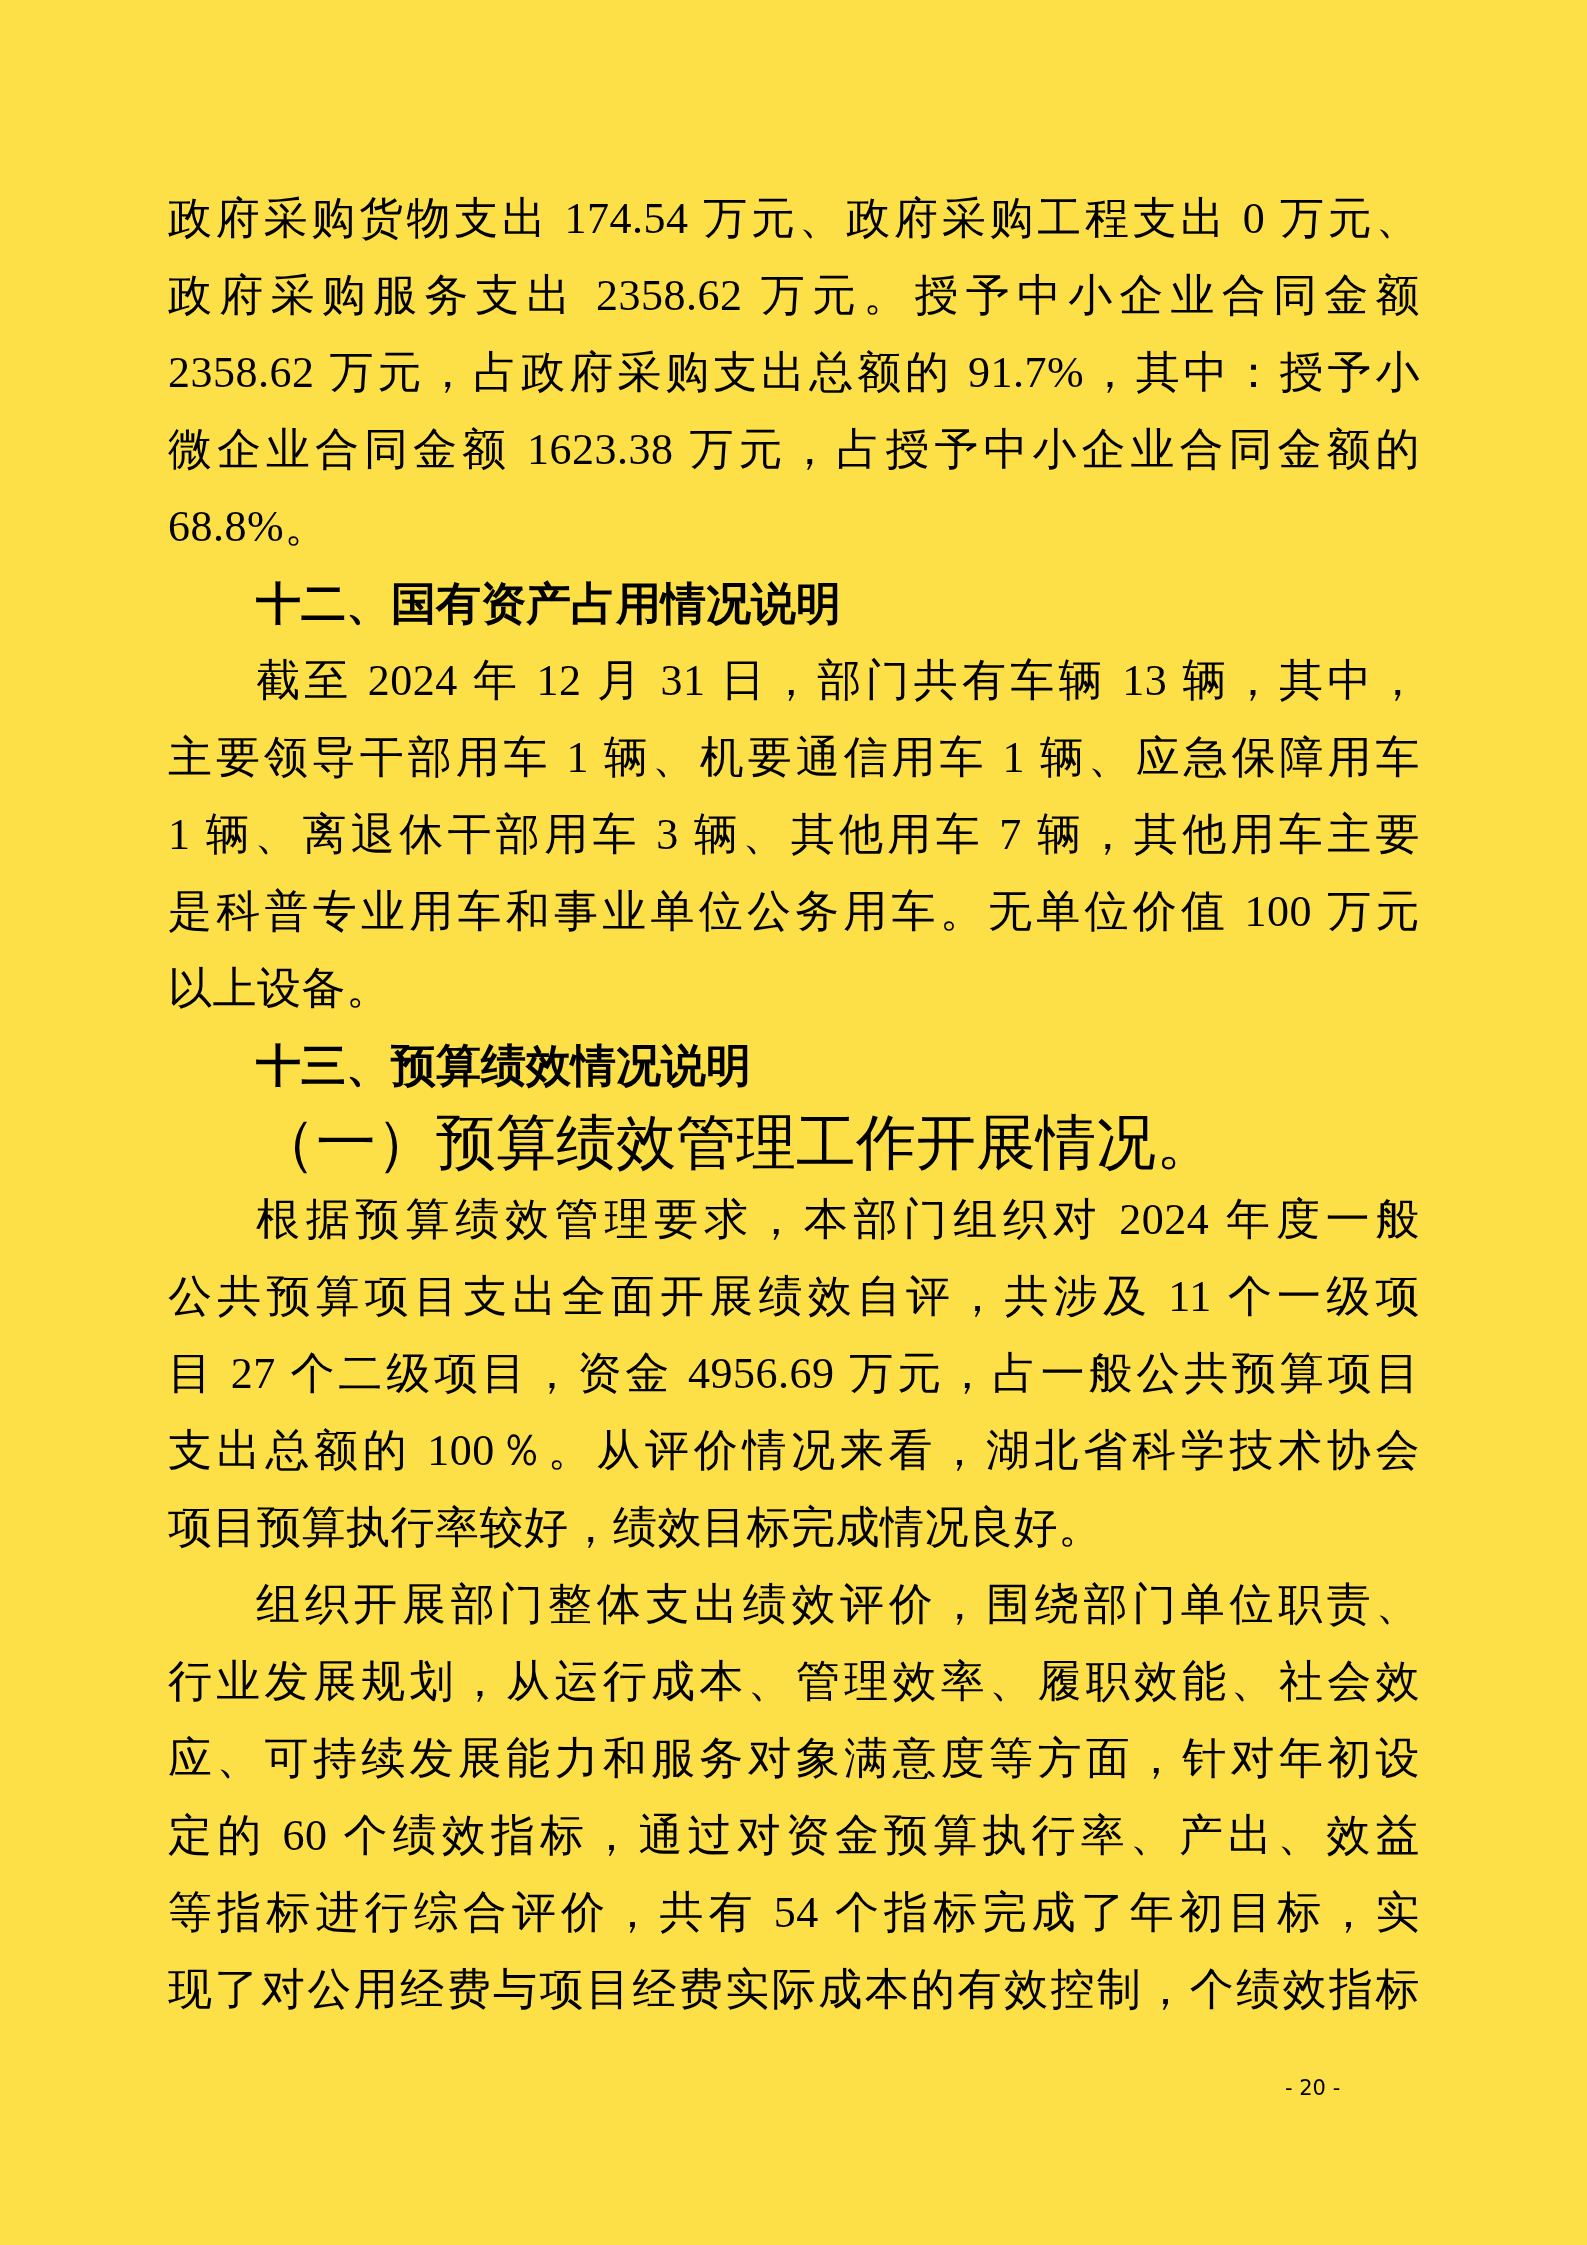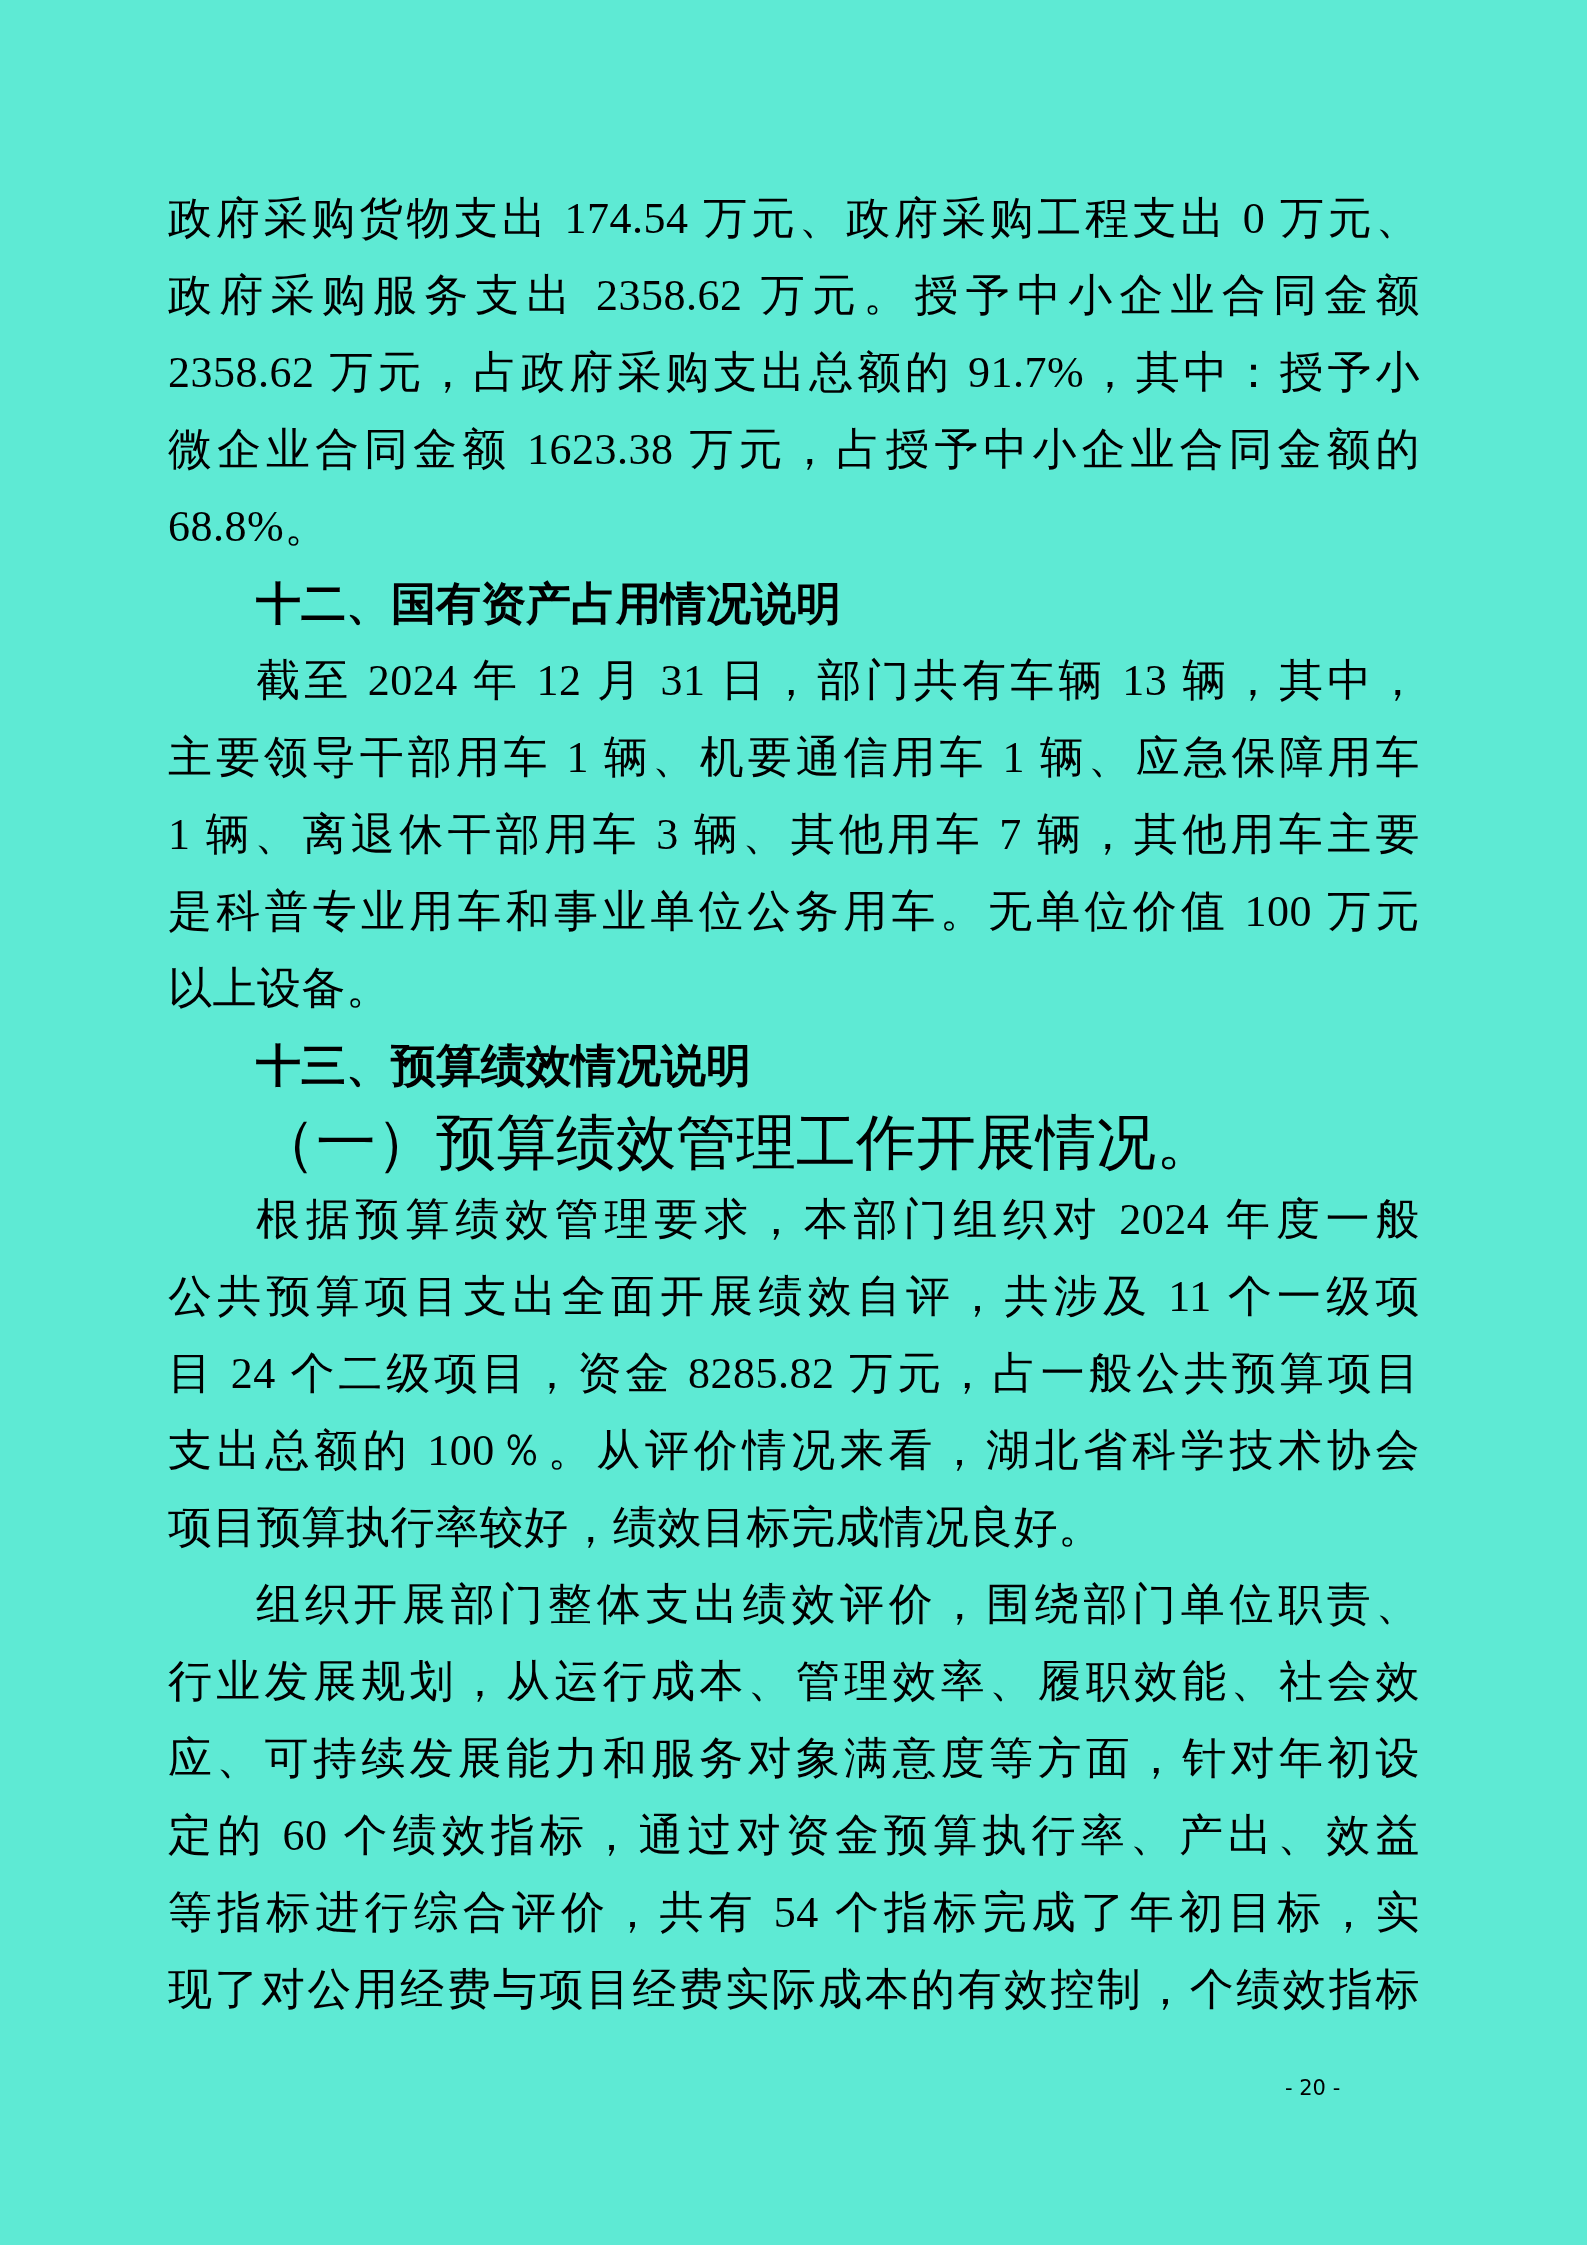--- a/index.html
+++ b/index.html
@@ -4,21 +4,21 @@
 <style>
   html, body {
     margin: 0;
     padding: 0;
     background: #ffffff;
   }
   .page {
     position: relative;
     width: 1587px;
     height: 2245px;
-    background: #5eead4;
+    background: #fde047;
     color: #000000;
     overflow: hidden;
   }
   .content {
     position: absolute;
     left: 168px;
     top: 180px;
     width: 1252px;
   }
   .line {
@@ -77,21 +77,21 @@
         <div class="line">主要领导干部用车 1 辆、机要通信用车 1 辆、应急保障用车</div>
         <div class="line">1 辆、离退休干部用车 3 辆、其他用车 7 辆，其他用车主要</div>
         <div class="line">是科普专业用车和事业单位公务用车。无单位价值 100 万元</div>
         <div class="line last">以上设备。</div>
       </div>
       <div class="heading">十三、预算绩效情况说明</div>
       <div class="subheading">（一）预算绩效管理工作开展情况。</div>
       <div class="paragraph">
         <div class="line indent">根据预算绩效管理要求，本部门组织对 2024 年度一般</div>
         <div class="line">公共预算项目支出全面开展绩效自评，共涉及 11 个一级项</div>
-        <div class="line">目 24 个二级项目，资金 8285.82 万元，占一般公共预算项目</div>
+        <div class="line">目 27 个二级项目，资金 4956.69 万元，占一般公共预算项目</div>
         <div class="line">支出总额的 100％。从评价情况来看，湖北省科学技术协会</div>
         <div class="line last">项目预算执行率较好，绩效目标完成情况良好。</div>
       </div>
       <div class="paragraph">
         <div class="line indent">组织开展部门整体支出绩效评价，围绕部门单位职责、</div>
         <div class="line">行业发展规划，从运行成本、管理效率、履职效能、社会效</div>
         <div class="line">应、可持续发展能力和服务对象满意度等方面，针对年初设</div>
         <div class="line">定的 60 个绩效指标，通过对资金预算执行率、产出、效益</div>
         <div class="line">等指标进行综合评价，共有 54 个指标完成了年初目标，实</div>
         <div class="line">现了对公用经费与项目经费实际成本的有效控制，个绩效指标</div>

